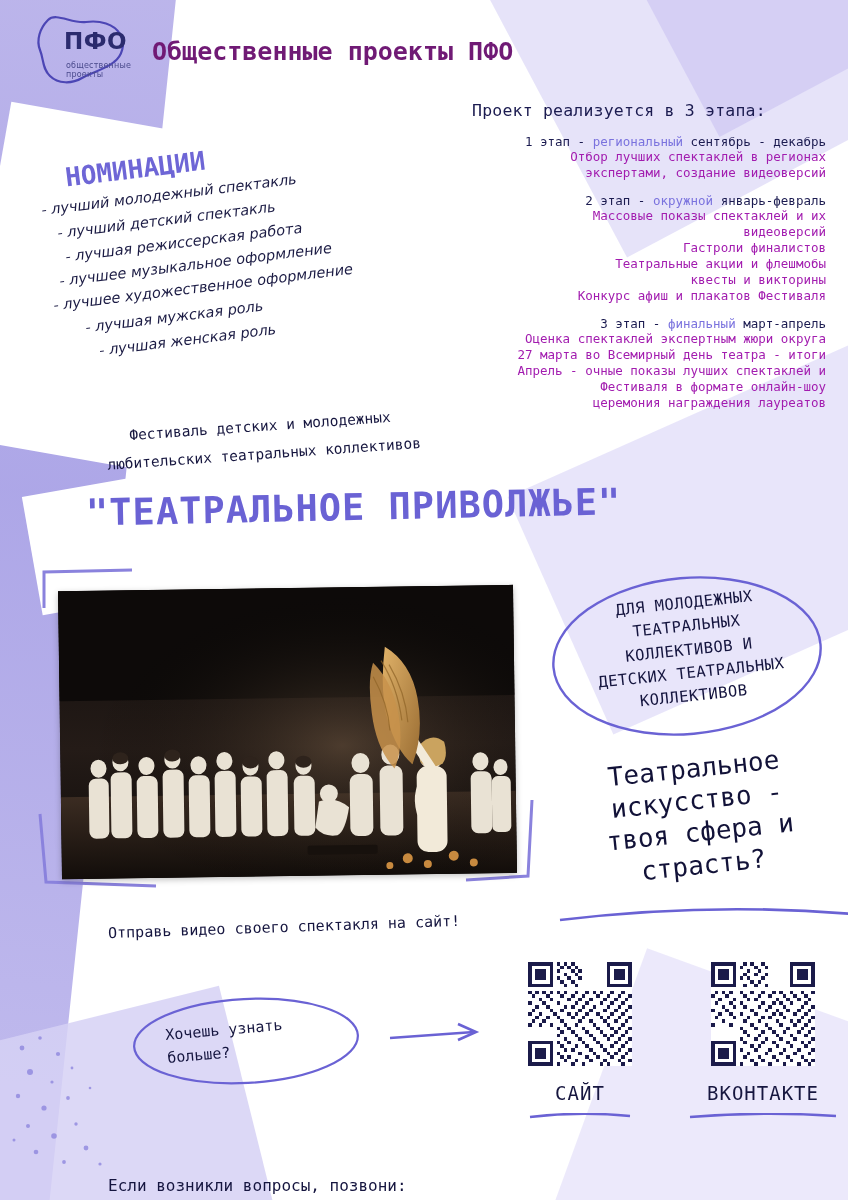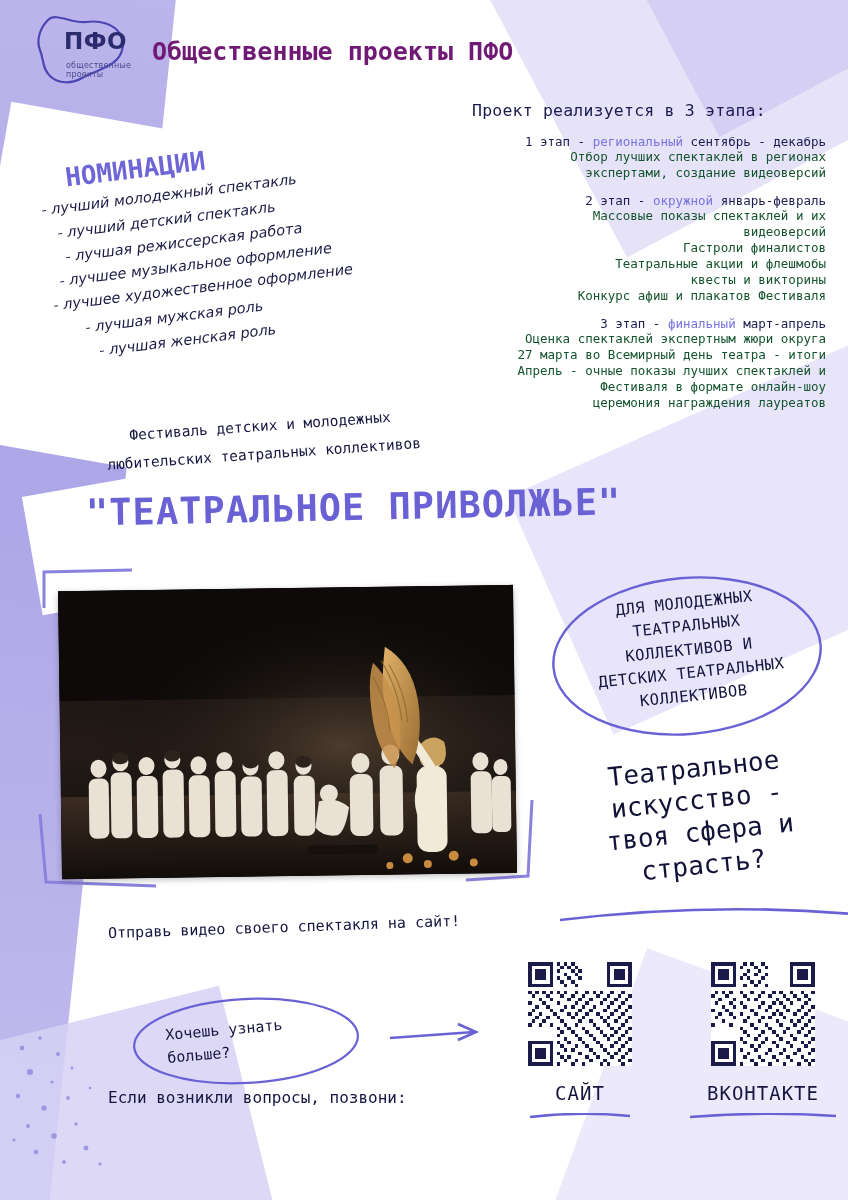--- a/index.html
+++ b/index.html
@@ -214,21 +214,21 @@
     font-family: "DejaVu Sans Mono", monospace;
     font-size: 12.5px;
     color: #1b1b50;
   }
   .stage-head .accent {
     color: #7a72de;
   }
   .stage-line {
     font-family: "DejaVu Sans Mono", monospace;
     font-size: 12.5px;
-    color: #14532d;
+    color: #a21caf;
     line-height: 1.28;
   }
 
   
   .fest-sub {
     position: absolute;
     left: 130px;
     top: 412px;
     z-index: 5;
     font-family: "DejaVu Sans Mono", monospace;
@@ -380,21 +380,21 @@
   .qr-underline {
     margin: 4px auto 0;
     width: 104px;
     height: 6px;
   }
 
   
   .phone-line {
     position: absolute;
     left: 108px;
-    top: 1088px;
+    top: 1176px;
     z-index: 5;
     font-family: "DejaVu Sans Mono", monospace;
     font-size: 16px;
     color: #15153f;
   }
 </style>
 </head>
 <body>
 
 <div class="page">

